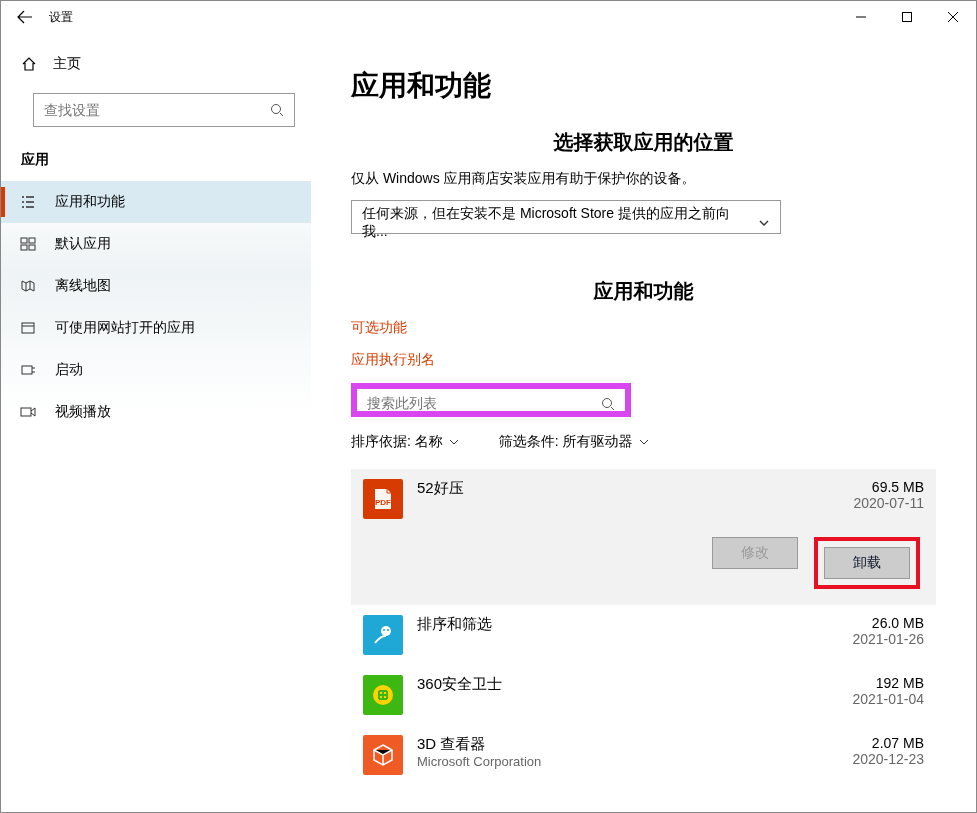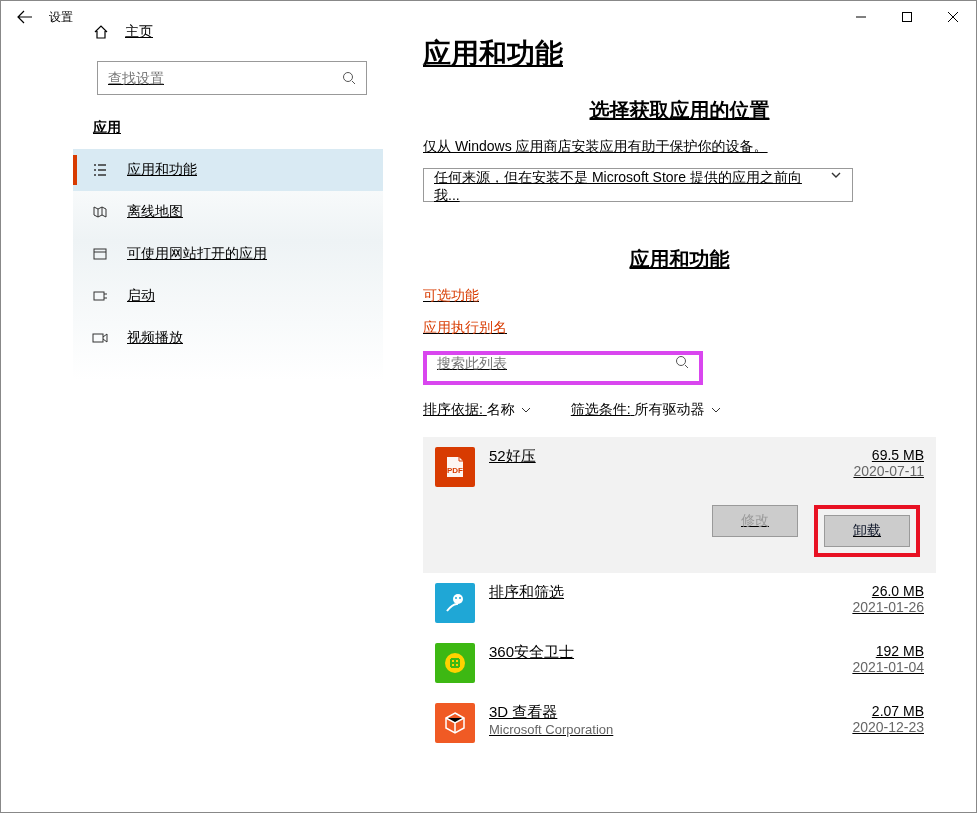--- a/index.html
+++ b/index.html
@@ -1,43 +1,43 @@
 <!DOCTYPE html>
 <html><head>
 <meta charset="utf-8">
 <style>
   * { box-sizing: border-box; margin: 0; padding: 0; }
   body { font-family: "Microsoft YaHei", "Segoe UI", sans-serif; font-size: 14px; color: #000; background: #f0f0f0; }
-  .window { width: 977px; height: 813px; background: #fff; margin: 0 auto; border: 1px solid #888; display: flex; position: relative; }
+  .window { width: 977px; height: 813px; background: #fff; margin: 0 auto; border: 1px solid #888; display: flex; flex-direction: column; position: relative; }
   .titlebar { height: 32px; display: flex; align-items: center; padding-left: 8px; }
   .titlebar .back { width: 32px; height: 32px; display: flex; align-items: center; justify-content: center; cursor: pointer; }
   .titlebar .title { margin-left: 8px; font-size: 12px; }
   .win-controls { position: absolute; top: 0; right: 0; display: flex; }
   .win-btn { width: 46px; height: 32px; display: flex; align-items: center; justify-content: center; cursor: pointer; }
-  .body { flex: 1; display: flex; overflow: hidden; text-decoration: underline; }
+  .body { flex: 1; display: flex; overflow: hidden; }
   .sidebar { width: 310px; padding: 12px 0 0 0; display: flex; flex-direction: column; background: linear-gradient(180deg,#fff 0,#fff 150px, #eef3f5 240px, #fff 380px, #fff 100%); }
   .home-row { display: flex; align-items: center; padding: 10px 20px; gap: 16px; cursor: pointer; margin-bottom: 10px; }
   .home-row .icon { width: 16px; display:flex; align-items:center; justify-content:center; }
-  .search-box { margin: 0 16px 18px 24px; height: 34px; border: 1px solid #999; display: flex; align-items: center; padding: 0 10px; background:#fff; }
+  .search-box { margin: 0 16px 18px 32px; height: 34px; border: 1px solid #999; display: flex; align-items: center; padding: 0 10px; background:#fff; }
   .search-box input { flex:1; border:none; outline:none; font-size: 14px; background:transparent; }
   .cat-header { padding: 6px 20px 12px 20px; font-weight: 600; font-size: 14px; }
   .nav-item { display: flex; align-items: center; gap: 18px; padding: 12px 18px; cursor: pointer; position: relative; font-size: 14px; }
   .nav-item .ind { position:absolute; left:0; top:6px; bottom:6px; width:4px; background:transparent; }
   .nav-item.selected { background: #d9eaf3; }
   .nav-item.selected .ind { background: #d83b01; }
   .nav-item .nicon { width: 18px; display:flex; align-items:center; justify-content:center; color:#333; }
   .content { flex:1; padding: 20px 40px 0 40px; overflow-y:auto; }
   h1 { font-size: 28px; font-weight: 600; margin: 14px 0 24px 0; }
   h2 { font-size: 20px; font-weight: 600; margin: 12px 0 14px 0; text-align: center; }
   .helptext { font-size: 14px; margin-bottom: 12px; }
-  .combo { width: 430px; height: 34px; border:1px solid #999; padding:0 30px 0 10px; display:flex; align-items:flex-start; position:relative; cursor:pointer; margin-bottom: 44px; font-size:14px; }
+  .combo { width: 430px; height: 34px; border:1px solid #999; padding:12px 30px 0 10px; display:flex; align-items:center; position:relative; cursor:pointer; margin-bottom: 44px; font-size:14px; }
   .combo .chev { position:absolute; right:10px; }
   .link { color:#d83b01; display:block; margin: 6px 0 14px 0; cursor:pointer; font-size:14px; }
   .applist-help { font-size:14px; margin: 14px 0 14px 0; max-width: 440px; }
-  .app-search { width: 280px; height: 34px; border:4px solid #d946ef; display:flex; align-items:flex-start; padding:0 10px; margin-bottom: 16px; }
+  .app-search { width: 280px; height: 34px; border:6px solid #d946ef; display:flex; align-items:flex-end; padding:0 10px; margin-bottom: 16px; }
   .app-search input { flex:1; border:none; outline:none; background:transparent; font-size:14px; }
   .sortrow { display:flex; gap: 40px; align-items:center; font-size:14px; margin-bottom: 18px; }
   .sortctl { cursor:pointer; display:inline-flex; align-items:center; gap:6px; }
   .app-entry { padding: 10px 12px 10px 12px; }
   .app-entry.expanded { background:#f2f2f2; padding-bottom: 16px; }
   .app-row { display:flex; align-items:flex-start; gap: 14px; }
   .app-icon { width: 40px; height: 40px; background:#d83b01; display:flex; align-items:center; justify-content:center; color:#fff; font-size:11px; font-weight:bold; border-radius:2px; flex-shrink:0; }
   .app-icon.cyan { background:#1fa7d6; }
   .app-icon.green { background:#3db813; position:relative; }
   .app-icon.orange2 { background:#f05a24; }
@@ -107,20 +107,32 @@
             <svg width="16" height="16" viewBox="0 0 16 16">
               <path d="M2 3h2M6 3h8M2 8h2M6 8h8M2 13h2M6 13h8" stroke="#333" stroke-width="1.4"></path>
             </svg>
           </span>
         <span>应用和功能</span>
       </div>
       <div class="nav-item">
         <span class="ind"></span>
         <span class="nicon">
             <svg width="16" height="16" viewBox="0 0 16 16">
+              <rect x="1" y="2" width="6" height="5" stroke="#333" fill="none"></rect>
+              <rect x="9" y="2" width="6" height="5" stroke="#333" fill="none"></rect>
+              <rect x="1" y="9" width="6" height="5" stroke="#333" fill="none"></rect>
+              <rect x="9" y="9" width="6" height="5" stroke="#333" fill="none"></rect>
+            </svg>
+          </span>
+        <span>默认应用</span>
+      </div>
+      <div class="nav-item">
+        <span class="ind"></span>
+        <span class="nicon">
+            <svg width="16" height="16" viewBox="0 0 16 16">
               <path d="M2 3 L6 5 L10 3 L14 5 V13 L10 11 L6 13 L2 11 Z M6 5 V13 M10 3 V11" stroke="#333" fill="none"></path>
             </svg>
           </span>
         <span>离线地图</span>
       </div>
       <div class="nav-item">
         <span class="ind"></span>
         <span class="nicon">
             <svg width="16" height="16" viewBox="0 0 16 16">
               <rect x="2" y="3" width="12" height="10" stroke="#333" fill="none"></rect>

